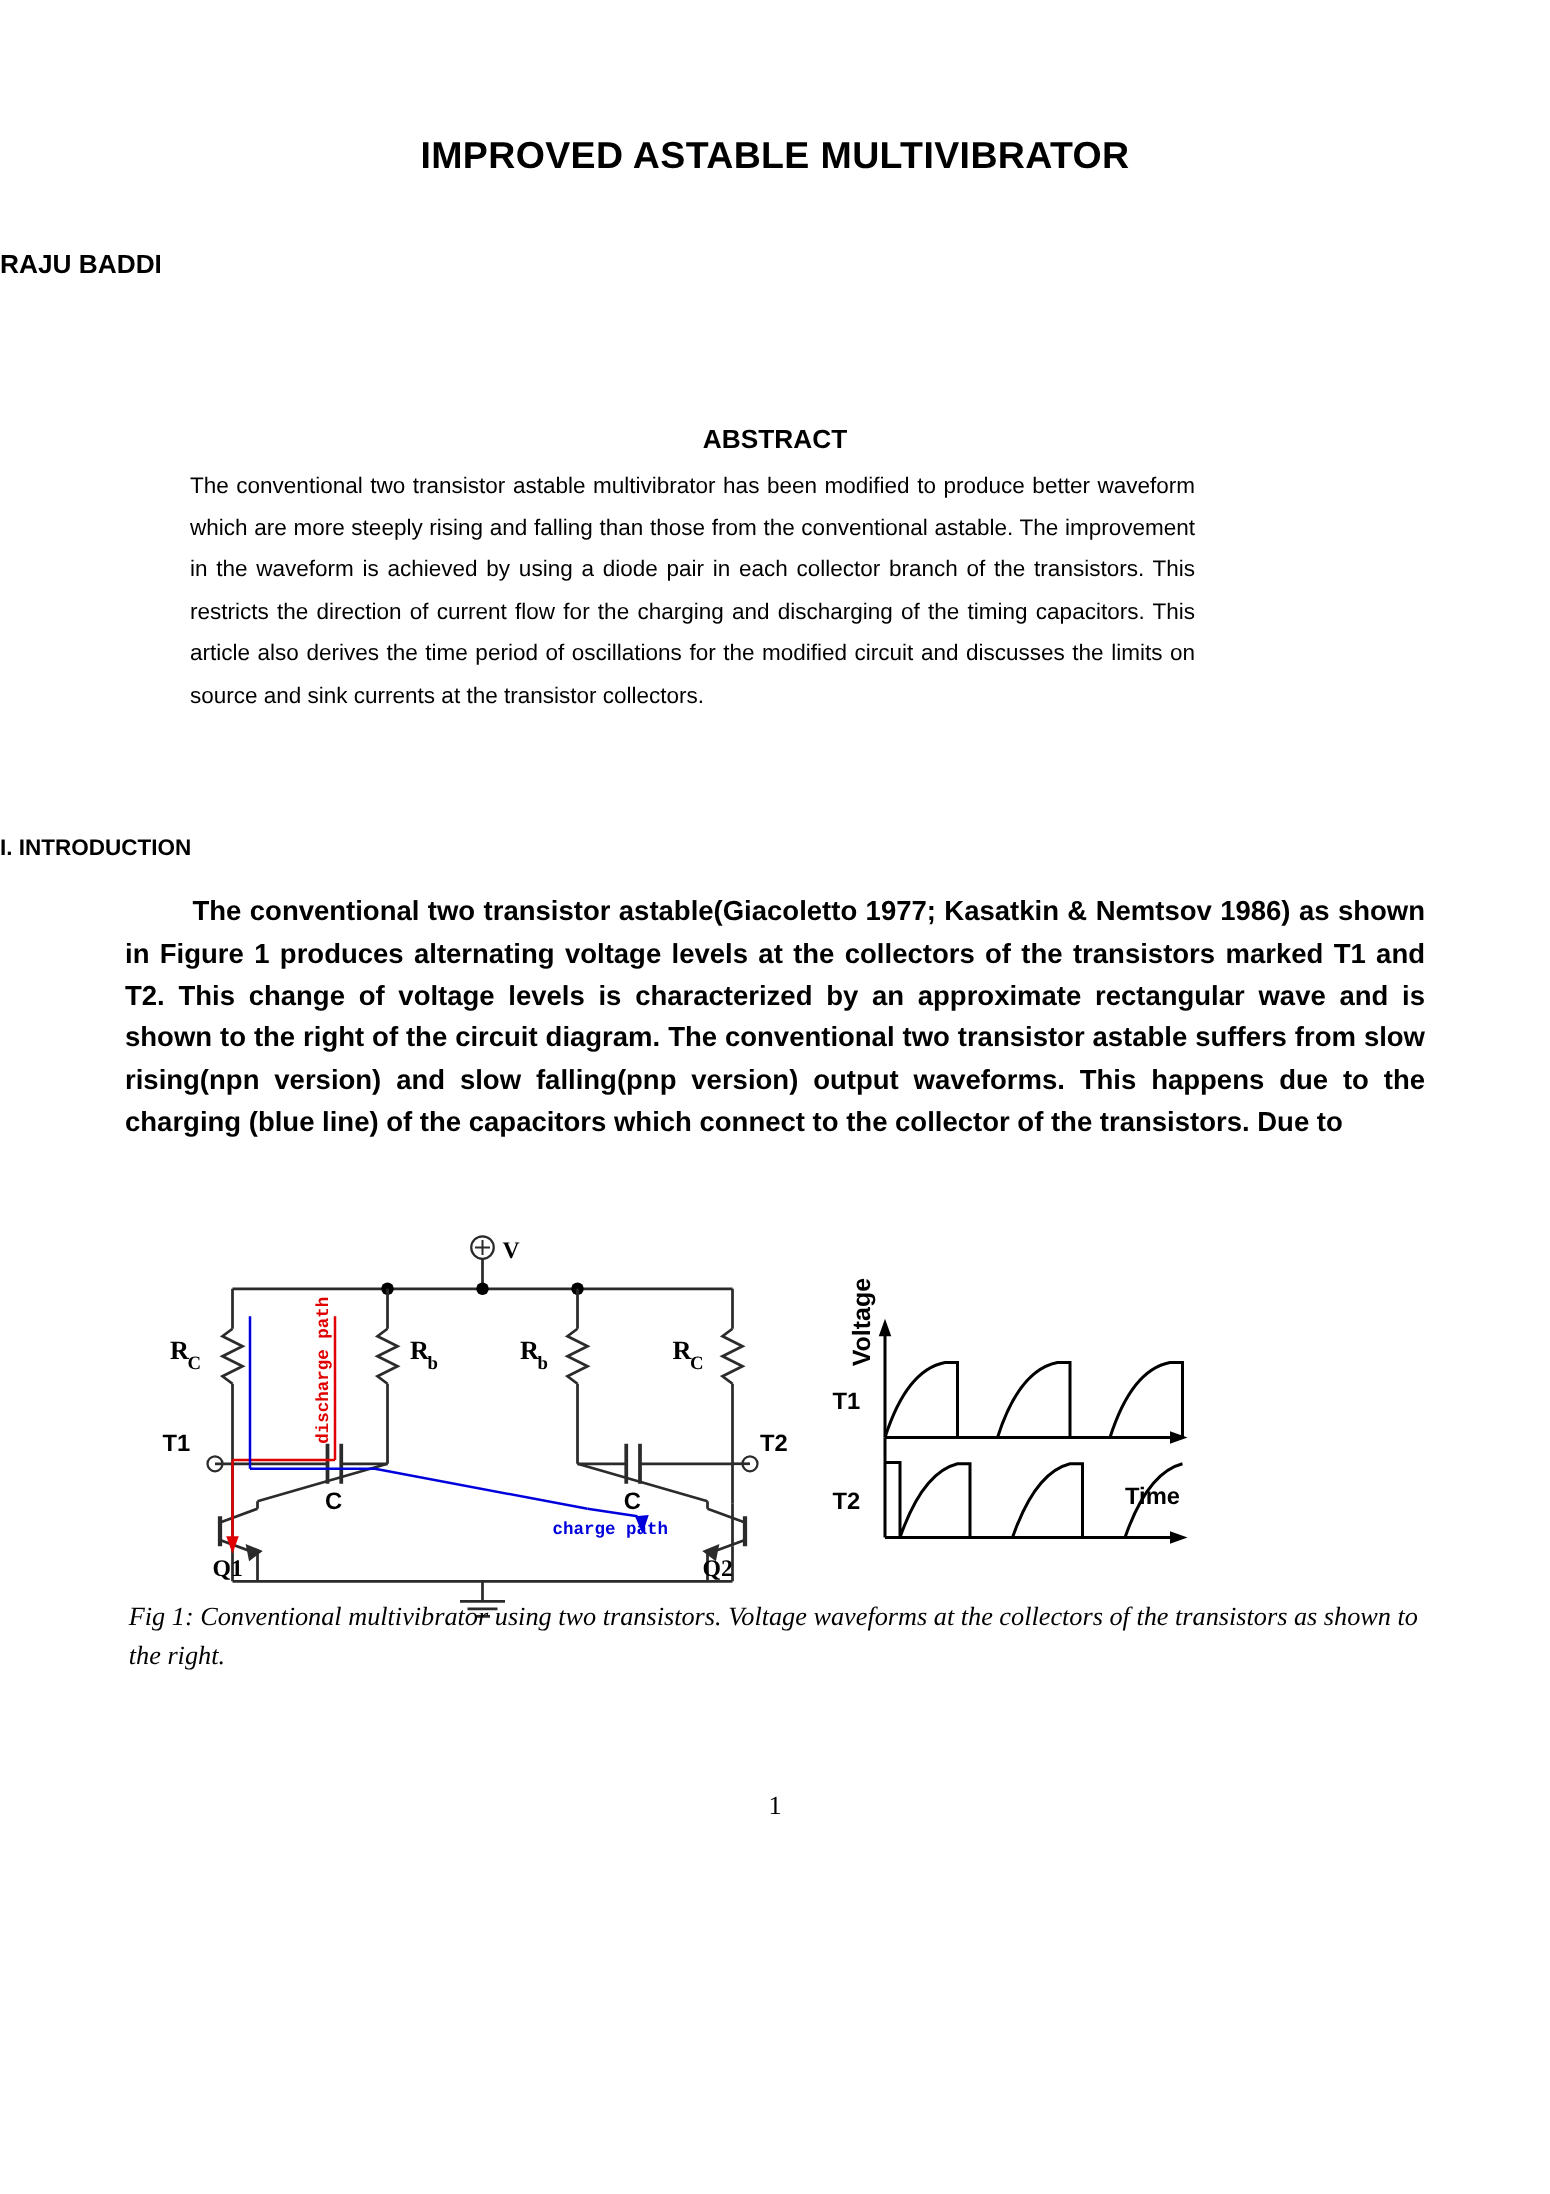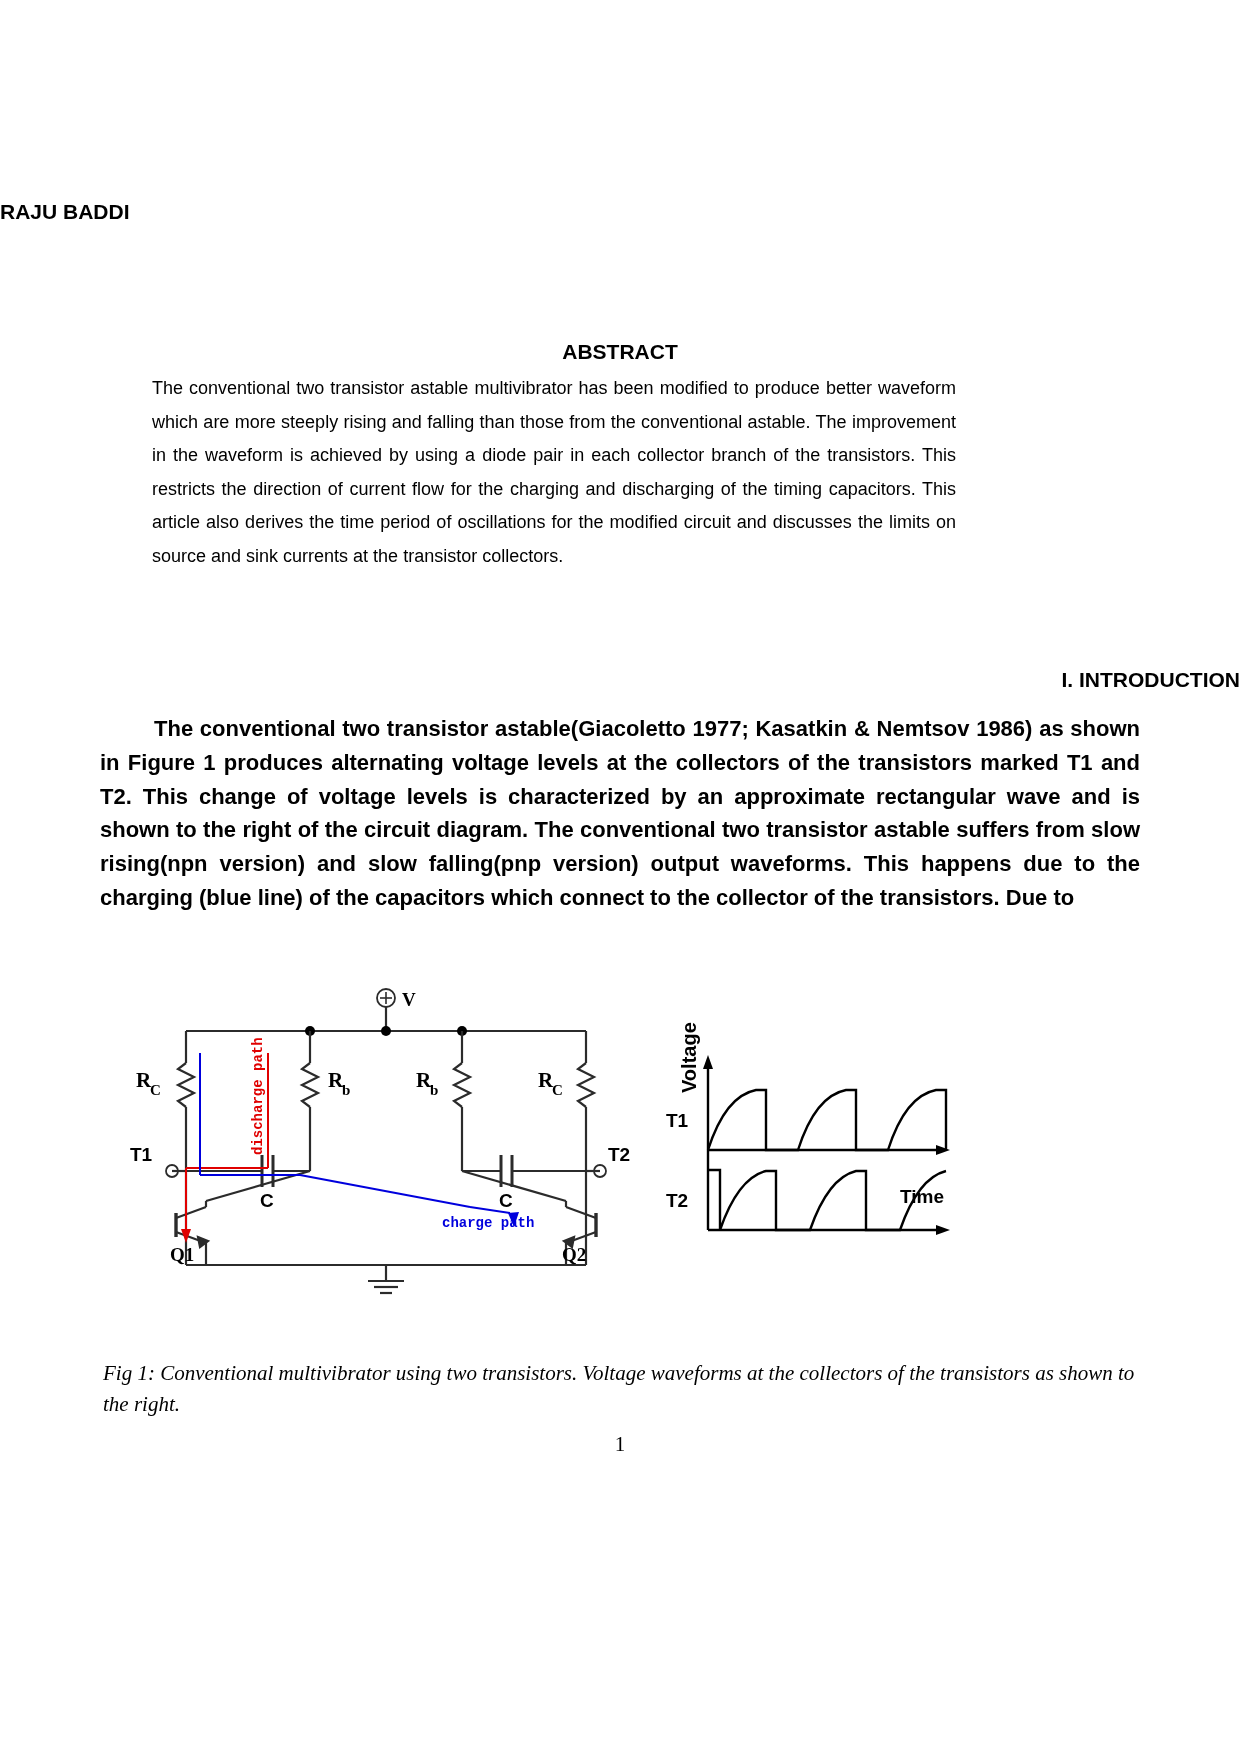--- a/index.html
+++ b/index.html
@@ -34,53 +34,54 @@
     position:absolute; left:0; top:340px; width:1240px;
     text-align:center; font-size:21px; font-weight:bold;
   }
   .abstract-body {
     position:absolute; left:152px; top:372px; width:804px;
     text-align:justify; font-size:18px; line-height:33.5px;
   }
 
   .sec-head {
     position:absolute; left:0; top:668px; width:1240px;
-    text-align:right; font-size:21px; font-weight:bold;
+    text-align:left; font-size:18px; font-weight:bold;
   }
   .intro-body {
     position:absolute; left:100px; top:712px; width:1040px;
     text-align:justify; font-size:22px; line-height:33.8px;
     text-indent:54px;
     font-weight:bold;
   }
 
   .figure {
     position:absolute; left:110px; top:975px; width:1020px; height:330px;
   }
   .figure svg { display:block; }
 
   .caption {
-    position:absolute; left:103px; top:1358px; width:1040px;
+    position:absolute; left:103px; top:1278px; width:1040px;
     font-family:"Liberation Serif", serif;
     font-style:italic; font-size:21px; line-height:31px;
     text-align:left;
   }
 
   .page-num {
     position:absolute; left:0; top:1432px; width:1240px;
     text-align:center;
     font-family:"Liberation Serif", serif;
     font-size:21px;
   }
 </style>
 </head>
 <body>
 
 <div class="page">
 
+  <div class="title">IMPROVED ASTABLE MULTIVIBRATOR</div>
 
   <div class="author">RAJU BADDI</div>
 
 
   <div class="abstract-head">ABSTRACT</div>
   <div class="abstract-body">The conventional two transistor astable multivibrator has been modified to produce better waveform which are more steeply rising and falling than those from the conventional astable.  The improvement in the waveform is achieved by using a diode pair in each collector branch of the transistors. This restricts the direction of current flow for the charging and discharging of the timing capacitors. This article also derives the time period of oscillations for the modified circuit and discusses the limits on source and sink currents at the transistor collectors.</div>
 
   <div class="sec-head">I. INTRODUCTION</div>
   <div class="intro-body">The conventional two transistor astable(Giacoletto 1977; Kasatkin &amp; Nemtsov 1986) as shown in Figure 1 produces alternating voltage levels at the collectors of the transistors marked T1 and T2. This change of voltage levels is characterized by an approximate rectangular wave and is shown to the right of the circuit diagram. The conventional two transistor astable suffers from slow rising(npn version) and slow falling(pnp version) output waveforms. This happens due to the charging (blue line) of the capacitors which connect to the collector of the transistors. Due to</div>
 

